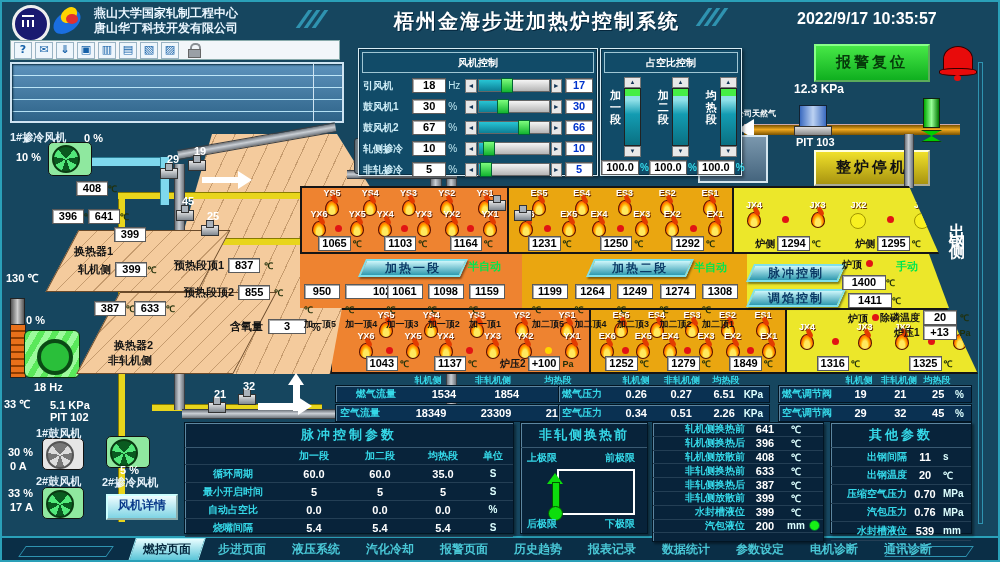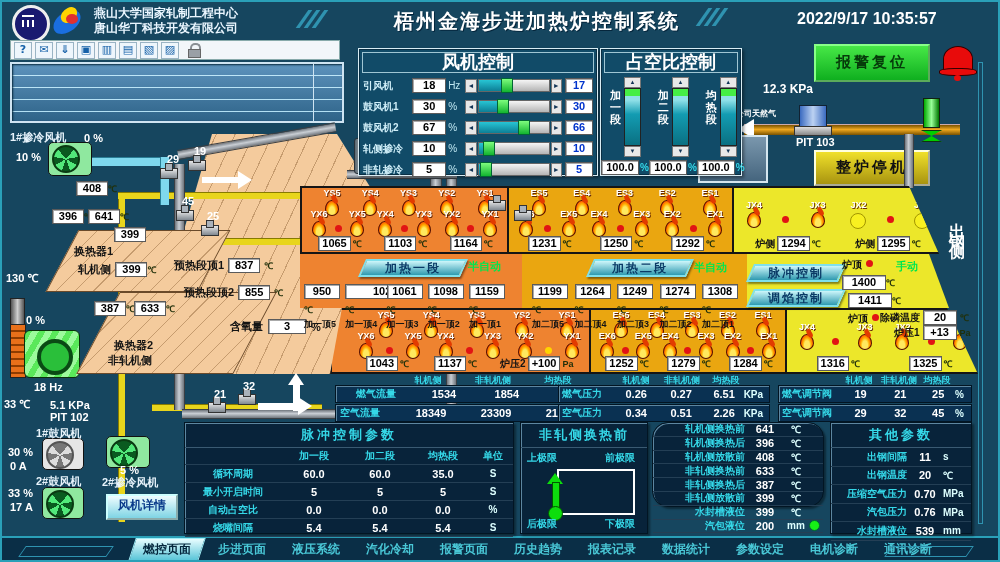--- a/index.html
+++ b/index.html
@@ -27,21 +27,21 @@
   .tbi{width:16px;height:15px;border:1px solid #9ab4c4;background:#eef6fc;color:#1560a8;font:bold 11px/13px "DejaVu Sans",sans-serif;text-align:center;cursor:pointer;}
   .lockwrap{margin-left:6px;position:relative;width:12px;height:14px;}
   .lock-sh{position:absolute;left:2px;top:0;width:7px;height:6px;border:2px solid #8a8f94;border-bottom:none;border-radius:5px 5px 0 0;}
   .lock-bd{position:absolute;left:0;top:6px;width:11px;height:7px;background:#9aa0a6;border:1px solid #666;}
   #listbox{left:8px;top:60px;width:330px;height:57px;border:2px solid #cfe4f2;box-shadow:inset 1px 1px 2px #06283c;
      background:linear-gradient(180deg,#5d93bd,#2e6388),repeating-linear-gradient(180deg,rgba(255,255,255,0) 0 11px,#cfe4f2 11px 12px);
      background-blend-mode:overlay;}
   #listbox::after{content:'';position:absolute;right:28px;top:0;bottom:0;width:1px;background:#cfe4f2;}
   
   .panel{background:#114b68;border:1px solid #d9edf4;box-shadow:inset 0 0 0 1px #0a2f44,2px 2px 3px rgba(0,0,0,.4);}
-  .ptitle{margin:3px;border:1px solid #9fc6d4;text-align:center;font-weight:bold;font-size:18px;color:#fff;line-height:19px;}
+  .ptitle{margin:3px;border:1px solid #9fc6d4;text-align:center;font-weight:bold;font-size:10px;color:#fff;line-height:19px;}
   .fanrow{position:relative;height:19px;margin:2px 4px;display:flex;align-items:center;}
   .fanrow .flab{width:52px;font-size:10px;font-weight:bold;color:#cfeef8;}
   .fanrow .funit{width:18px;font-size:10px;color:#bfe8f2;margin-left:2px;}
   .sarrow{width:10px;height:12px;background:#e8e8e8;border:1px solid #777;color:#135;font:bold 7px/11px sans-serif;text-align:center;cursor:pointer;}
   .track{position:relative;width:74px;height:11px;background:linear-gradient(180deg,#f5f5f5,#b5b5b5);border:1px solid #666;margin:0 1px;}
   .tfill{position:absolute;left:0;top:0;bottom:0;background:linear-gradient(180deg,#27c5d4,#0d7f96);}
   .thumb{position:absolute;top:-2px;width:10px;height:13px;background:linear-gradient(180deg,#7dfc7d,#12b42f);border:1px solid #063;transform:translateX(-50%);cursor:pointer;}
   .fanrow .sp{margin-left:3px;}
   .dutycols{display:flex;justify-content:space-around;margin-top:4px;}
   .dcol{display:flex;flex-direction:column;align-items:center;}
@@ -546,21 +546,21 @@
             <span class="vbox">1252</span>
             <span class="tunit">℃</span>
           </div>
           <div class="btemp">
             <span class="tpre"></span>
             <span class="vbox">1279</span>
             <span class="tunit">℃</span>
           </div>
           <div class="btemp">
             <span class="tpre"></span>
-            <span class="vbox">1284</span>
+            <span class="vbox">1849</span>
             <span class="tunit">℃</span>
           </div>
         </div>
     </div>
     <div class="zone zyellow" style="left:455px;width:193px;">
       <div class="brow r2only">
           <div class="bi f">
             <span class="blab">JX4</span>
             <span class="bflame"></span>
           </div>
@@ -897,21 +897,21 @@
             <span>%</span>
           </span>
         </div>
       </div>
   </div>
 
   <div class="abs" id="btn-alarm">报警复位</div>
   <div class="abs bellb"></div>
   <div class="abs belll"></div>
   <div class="abs belld"></div>
-  <div class="abs lval" style="left:761px;top:80px;font-size:12px;">12.3 KPa</div>
+  <div class="abs lval" style="left:792px;top:80px;font-size:12px;">12.3 KPa</div>
   <div class="abs goldpipe"></div>
   <div class="abs tri-l" style="left:736px;top:117px;"></div>
   <div class="abs lval" style="left:734px;top:106px;font-size:8px;">公司天然气</div>
   <div class="abs pit-body"></div>
   <div class="abs pit-base"></div>
   <div class="abs lval" style="left:794px;top:134px;">PIT 103</div>
   <div class="abs act-body"></div>
   <div class="abs act-v"></div>
   <div class="abs" id="btn-stop">整炉停机</div>
 
@@ -1036,21 +1036,21 @@
     <div id="beamrect"></div>
     <div id="beamarrow">
         <span class="head"></span>
         <span class="shaft"></span>
       </div>
     <div id="beamdot"></div>
     <span class="beamlbl" style="left:6px;top:94px;">后极限</span>
     <span class="beamlbl" style="left:84px;top:94px;">下极限</span>
   </div>
 
-  <div class="btable" style="left:650px;top:420px;width:172px;height:85px;z-index:6;border-radius:16px;">
+  <div class="btable" style="left:650px;top:420px;width:172px;height:120px;z-index:6;">
     <div>
         <div class="trow" style="height:12.8px;">
         <span class="tl" style="width:92px;text-align:right;">轧机侧换热前</span>
         <span class="tv" style="width:40px;">641</span>
         <span class="tu" style="width:22px;">℃</span>
         <span class="gdot"></span>
       </div>
         <div class="trow" style="height:12.8px;">
         <span class="tl" style="width:92px;text-align:right;">轧机侧换热后</span>
         <span class="tv" style="width:40px;">396</span>

